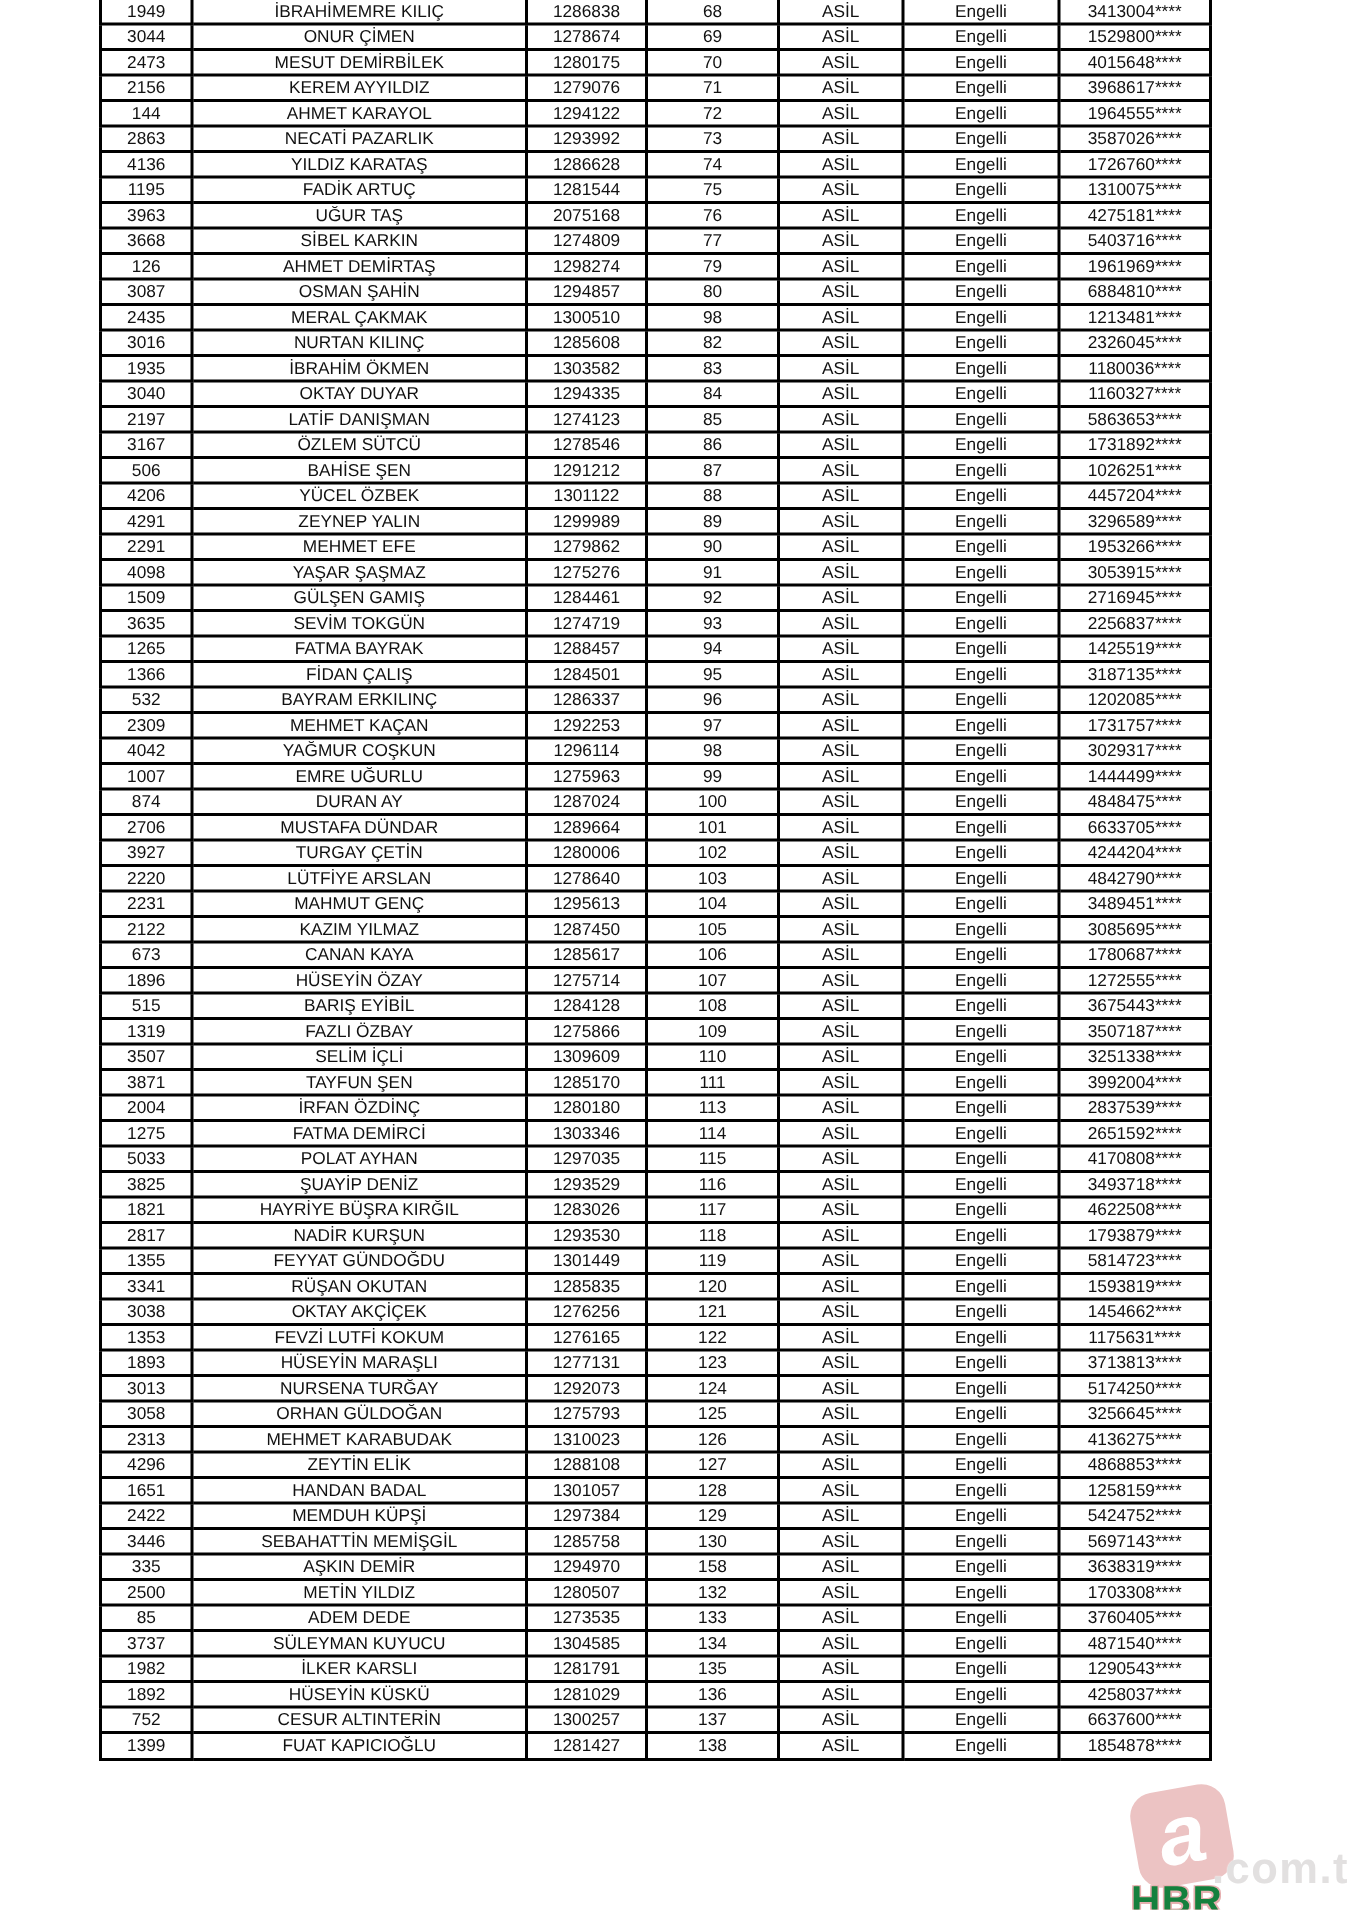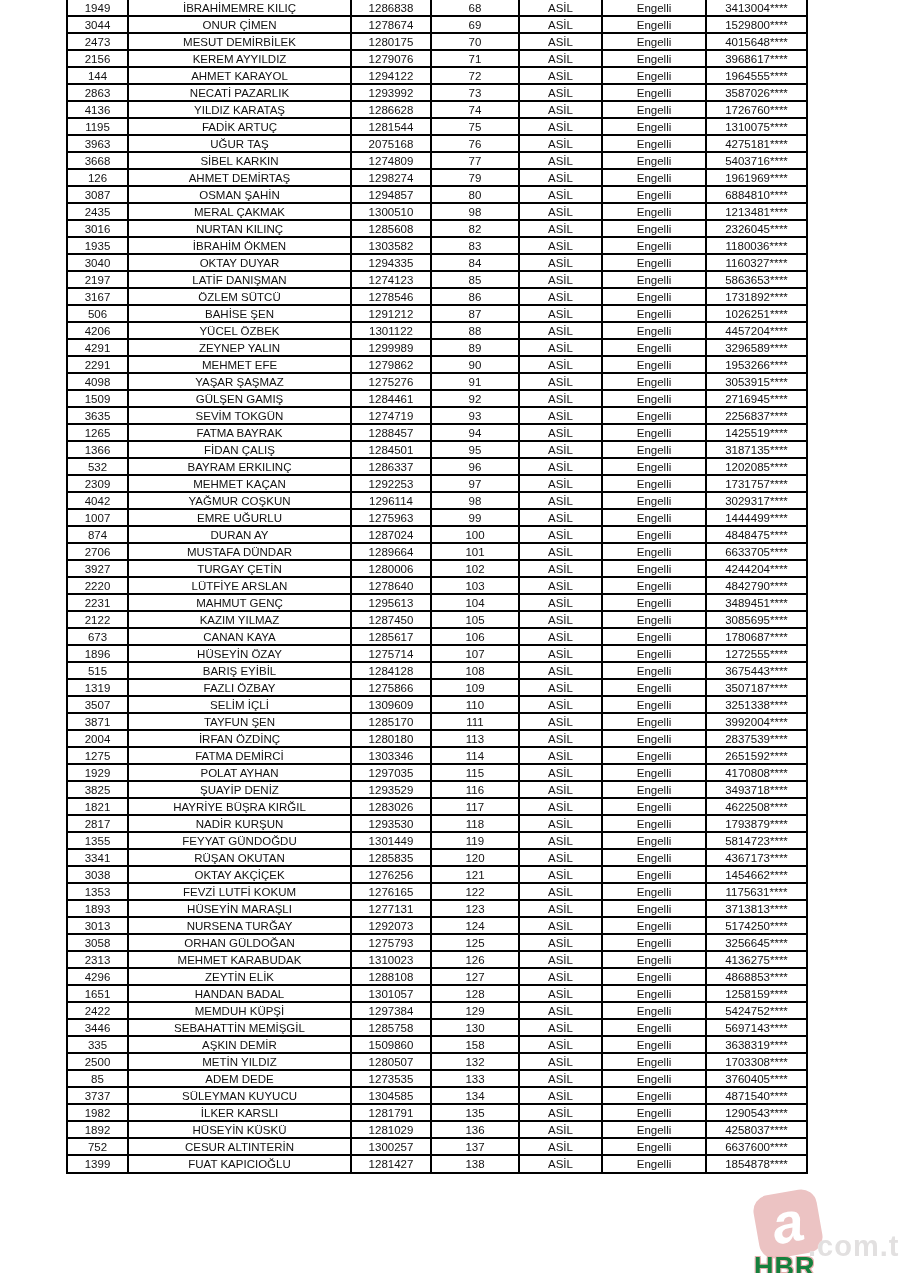--- a/index.html
+++ b/index.html
@@ -480,21 +480,21 @@
       <tr>
         <td>1275</td>
         <td>FATMA DEMİRCİ</td>
         <td>1303346</td>
         <td>114</td>
         <td>ASİL</td>
         <td>Engelli</td>
         <td>2651592****</td>
       </tr>
       <tr>
-        <td>1929</td>
+        <td>5033</td>
         <td>POLAT AYHAN</td>
         <td>1297035</td>
         <td>115</td>
         <td>ASİL</td>
         <td>Engelli</td>
         <td>4170808****</td>
       </tr>
       <tr>
         <td>3825</td>
         <td>ŞUAYİP DENİZ</td>
@@ -531,21 +531,21 @@
         <td>Engelli</td>
         <td>5814723****</td>
       </tr>
       <tr>
         <td>3341</td>
         <td>RÜŞAN OKUTAN</td>
         <td>1285835</td>
         <td>120</td>
         <td>ASİL</td>
         <td>Engelli</td>
-        <td>4367173****</td>
+        <td>1593819****</td>
       </tr>
       <tr>
         <td>3038</td>
         <td>OKTAY AKÇİÇEK</td>
         <td>1276256</td>
         <td>121</td>
         <td>ASİL</td>
         <td>Engelli</td>
         <td>1454662****</td>
       </tr>
@@ -626,21 +626,21 @@
         <td>SEBAHATTİN MEMİŞGİL</td>
         <td>1285758</td>
         <td>130</td>
         <td>ASİL</td>
         <td>Engelli</td>
         <td>5697143****</td>
       </tr>
       <tr>
         <td>335</td>
         <td>AŞKIN DEMİR</td>
-        <td>1509860</td>
+        <td>1294970</td>
         <td>158</td>
         <td>ASİL</td>
         <td>Engelli</td>
         <td>3638319****</td>
       </tr>
       <tr>
         <td>2500</td>
         <td>METİN YILDIZ</td>
         <td>1280507</td>
         <td>132</td>

